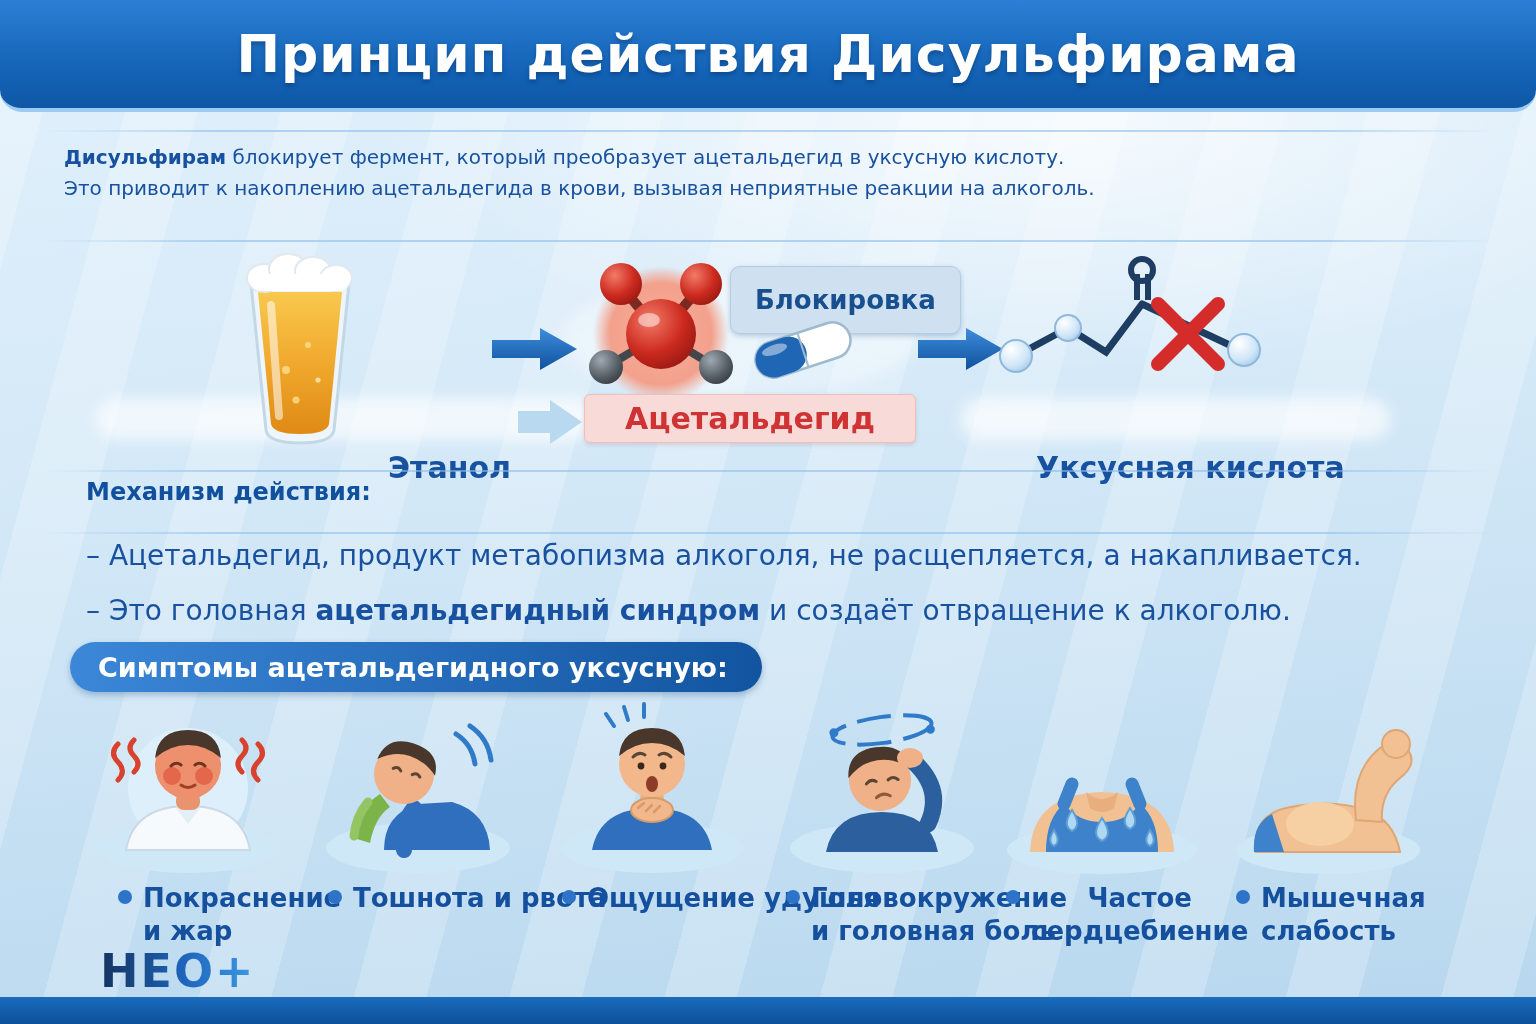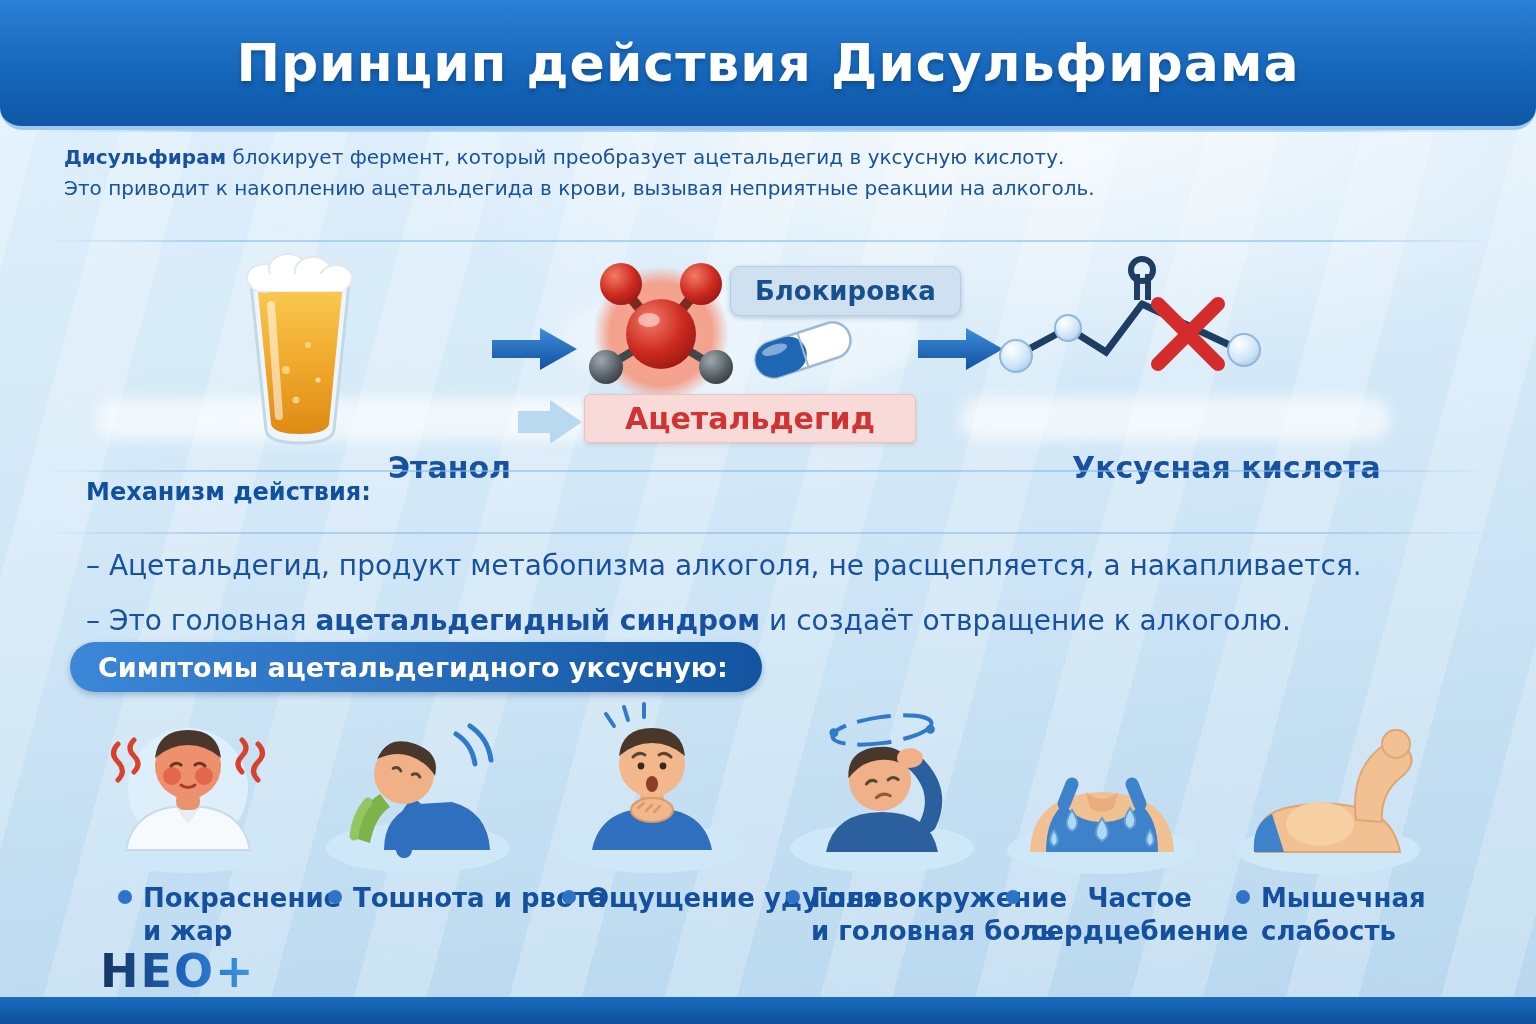--- a/index.html
+++ b/index.html
@@ -6,21 +6,21 @@
   body { font-family:"DejaVu Sans","Liberation Sans",sans-serif; background:#9ec6e6; }
   .stage{
     position:relative; width:1536px; height:1024px; overflow:hidden;
     background:
       radial-gradient(1100px 420px at 68% 12%, rgba(255,255,255,.75), rgba(255,255,255,0) 60%),
       repeating-linear-gradient(105deg, rgba(255,255,255,.22) 0 70px, rgba(255,255,255,0) 70px 150px),
       linear-gradient(175deg,#e2f1fc 0%,#d3e8f7 45%,#b7d7ee 100%);
   }
   
   .header{
-    position:absolute; top:0; left:0; right:0; height:130px;
+    position:absolute; top:0; left:0; right:0; height:112px;
     background:linear-gradient(180deg,#2b7fd4 0%,#1363b6 65%,#0f57a6 100%);
     border-bottom:4px solid #9ccaf0; border-radius:0 0 22px 22px;
     display:flex; align-items:center; justify-content:center;
   }
   .title{ font-size:52px; font-weight:bold; color:#ffffff; letter-spacing:1px;
           text-shadow:0 3px 4px rgba(8,40,88,.4); }
   .hairline{ position:absolute; left:42px; right:42px; height:2px;
     background:linear-gradient(90deg, rgba(140,190,235,0), rgba(140,190,235,.6) 12%, rgba(140,190,235,.6) 88%, rgba(140,190,235,0)); }
   .hl-1{ top:130px; } .hl-2{ top:240px; } .hl-3{ top:470px; } .hl-4{ top:532px; }
 
@@ -36,39 +36,39 @@
   .st-b{ left:960px; top:150px; width:430px; height:42px; }
   .st-c{ left:560px; top:30px; width:360px; height:120px; border-radius:50%; opacity:.5; }
   .abs{ position:absolute; }
   .beer{ left:238px; top:2px; width:124px; height:198px; }
   .arrow-1{ left:492px; top:78px; width:86px; height:46px; }
   .arrow-2{ left:918px; top:78px; width:86px; height:46px; }
   .molecule{ left:566px; top:6px; width:190px; height:150px; }
   .capsule{ left:746px; top:64px; width:114px; height:76px; }
   .acid{ left:988px; top:8px; width:292px; height:146px; }
   .block-label{
-    left:730px; top:18px; padding:9px 24px; background:#cfe1f0; border:1px solid #b5cde3;
+    left:730px; top:18px; padding:18px 24px; background:#cfe1f0; border:1px solid #b5cde3;
     border-radius:10px; color:#174f8f; font-size:26px; font-weight:bold;
     box-shadow:0 2px 5px rgba(25,80,140,.25);
   }
   .p-label{ font-size:30px; font-weight:bold; color:#17519f;margin-top:44px; }
   .ethanol{ left:388px; top:158px; }
-  .acid-label{ left:1072px; top:158px;text-align:right; }
+  .acid-label{ left:1036px; top:158px;text-align:right; }
   .chevron{ left:518px; top:150px; width:66px; height:48px; }
   .acet-box{
     left:584px; top:146px; padding:6px 40px; background:#f8dbd8; border:1px solid #eec0bc;
     border-radius:6px; color:#cf3333; font-size:30px; font-weight:bold;
     box-shadow:0 2px 4px rgba(140,50,50,.15);
   }
 
   
   .mechanism{ position:absolute; top:478px; left:86px; right:50px; color:#17519f; }
   .mechanism h2{ font-size:24px; font-weight:bold; color:#11509e; }
   .bullet{ font-size:28px; line-height:1.45; }
-  .b1{ margin-top:40px; } .b2{ margin-top:14px; }
+  .b1{ margin-top:30px; } .b2{ margin-top:14px; }
   .bullet strong{ font-weight:bold; }
 
   
   .symptoms-banner{
     position:absolute; top:642px; left:70px; height:50px; width:fit-content;
     padding:0 34px 0 28px; border-radius:28px;
     background:linear-gradient(90deg,#3c87d8,#12549f);
     display:flex; align-items:center; box-shadow:0 3px 6px rgba(20,70,130,.3);
   }
   .symptoms-banner span{ color:#fff; font-size:27px; font-weight:bold; }

